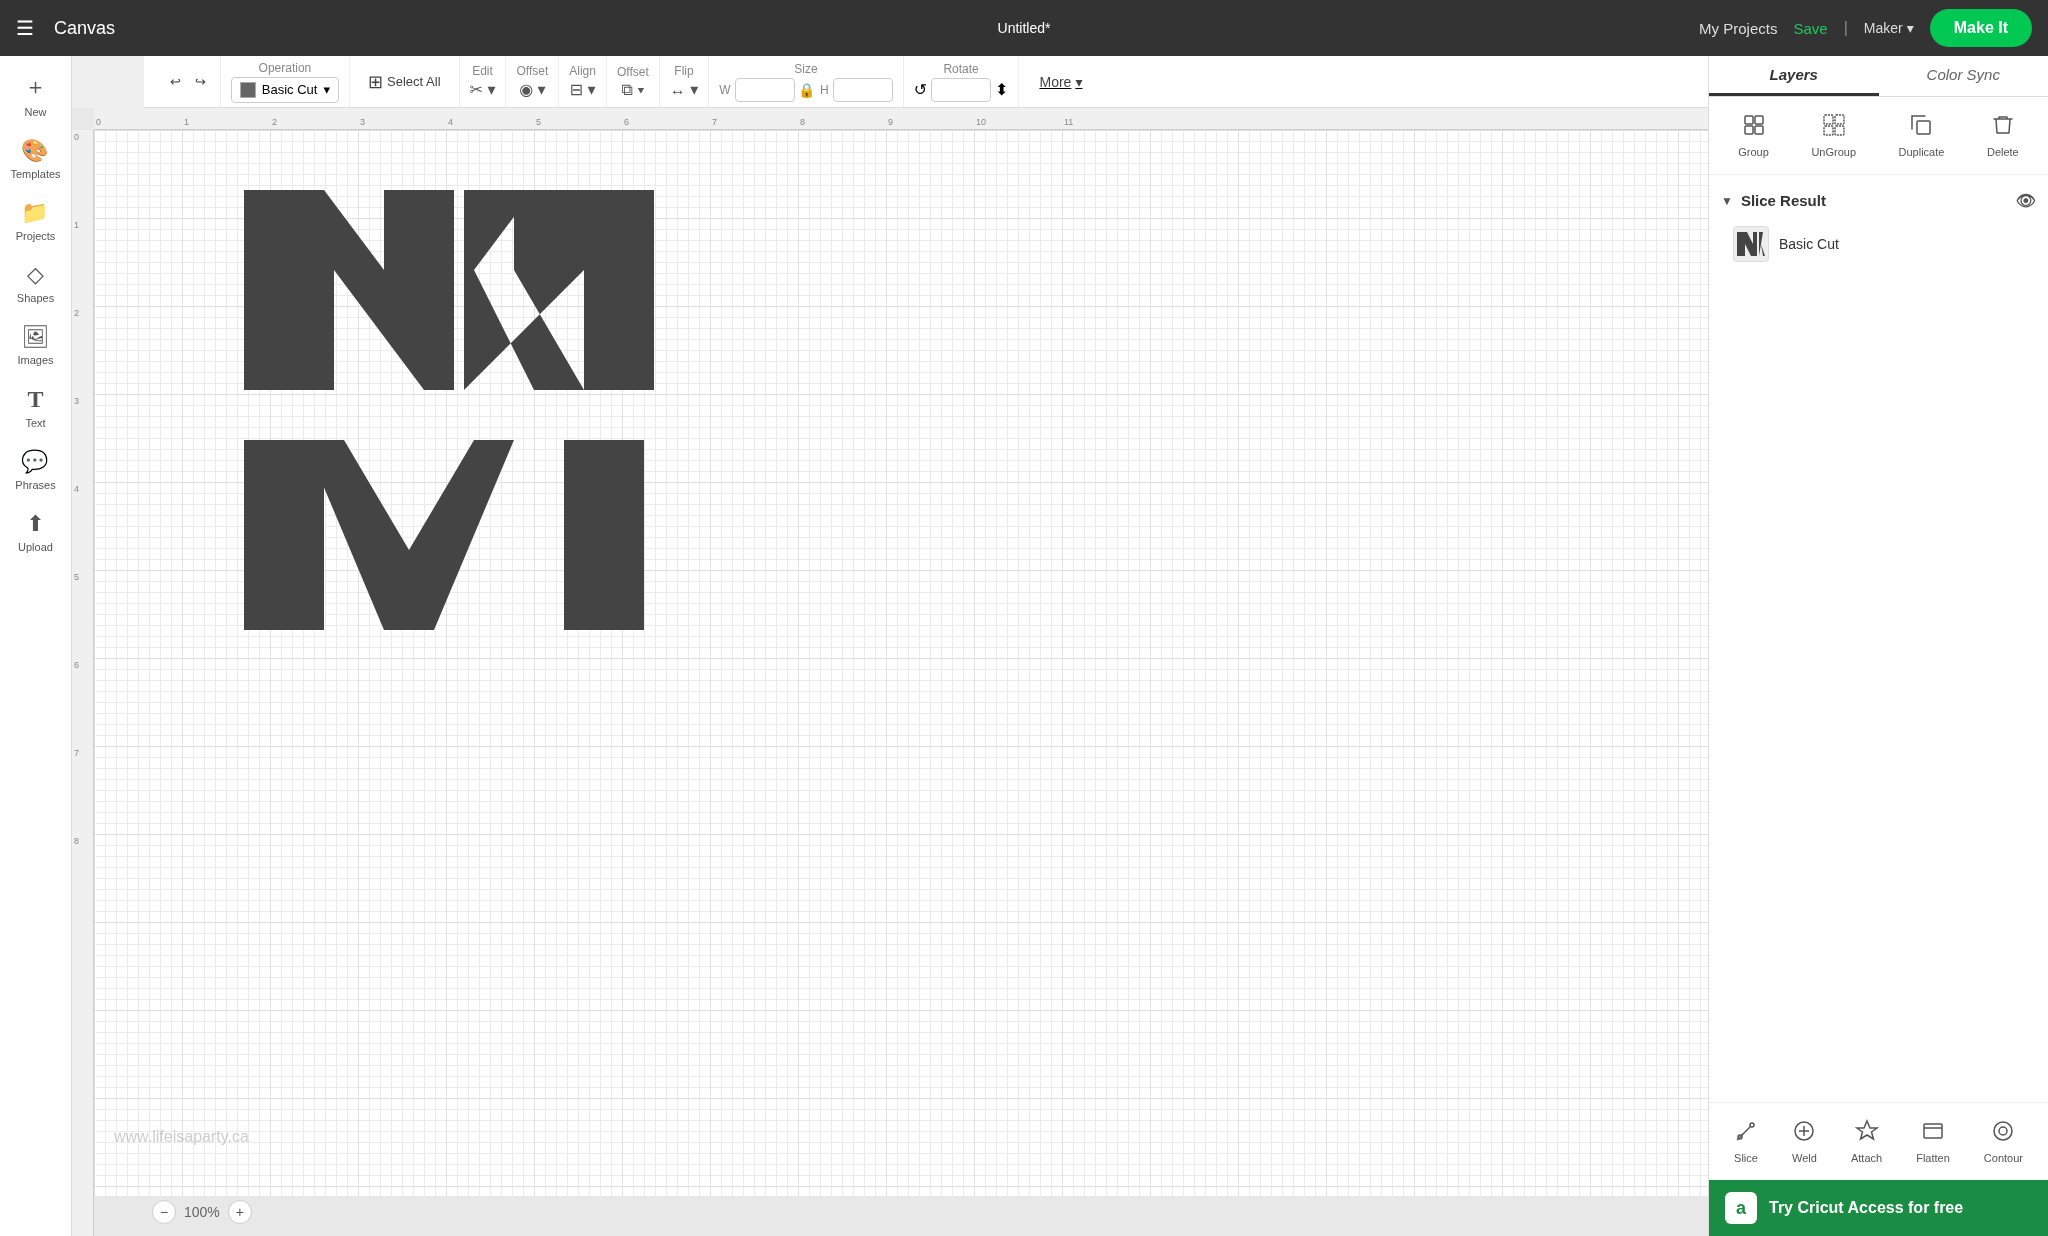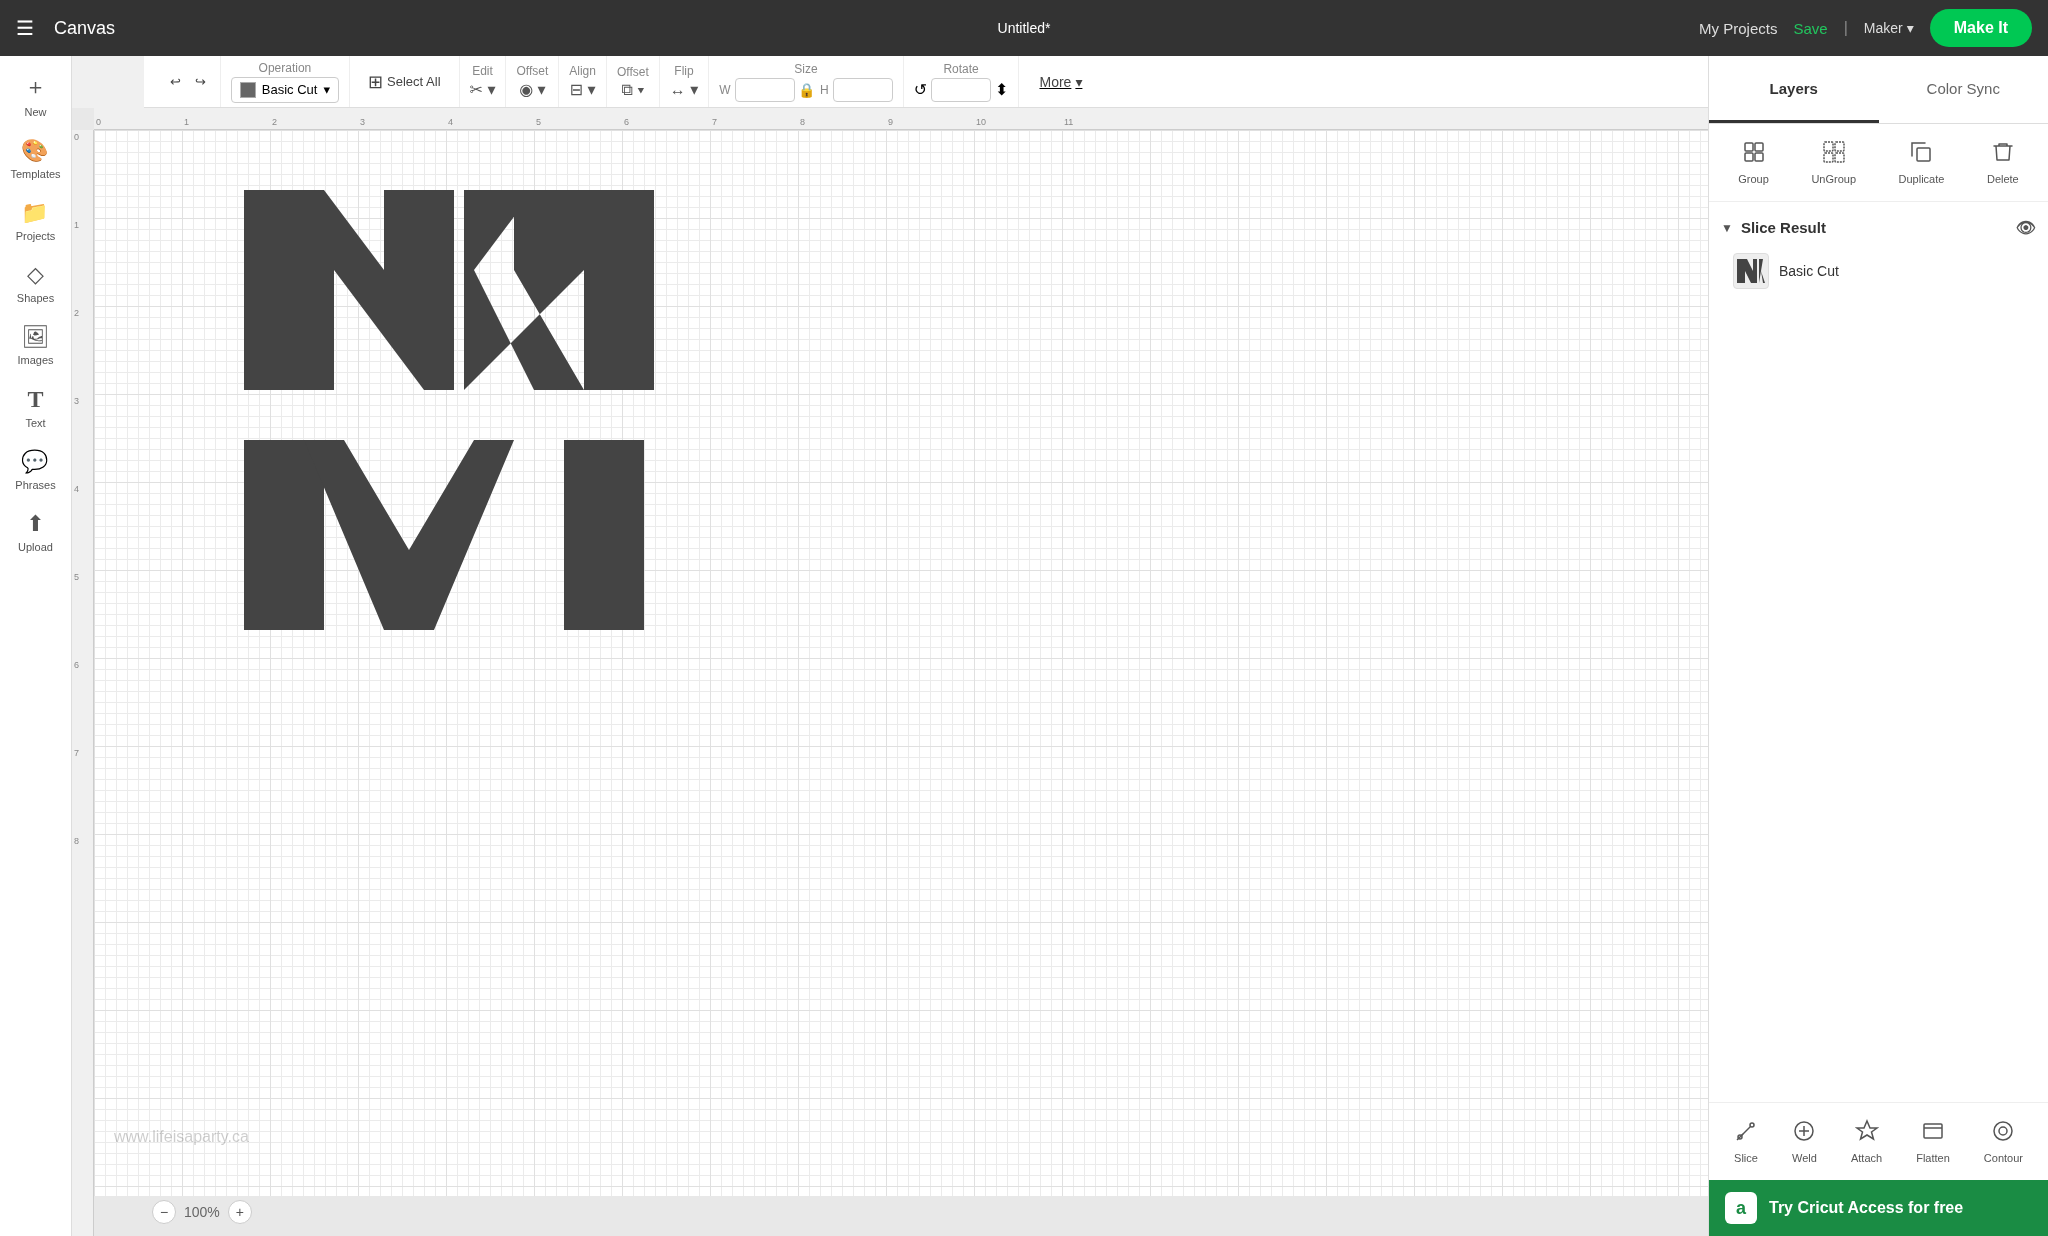--- a/index.html
+++ b/index.html
@@ -230,21 +230,22 @@
       width: 340px;
       background: #fff;
       border-left: 1px solid #ddd;
       display: flex;
       flex-direction: column;
       flex-shrink: 0;
     }
     .right-panel-tabs {
       display: flex;
       border-bottom: 1px solid #ddd;
-      height: 68px;
+      height: 41px;
+      font-style: italic;
     }
     .panel-tab {
       flex: 1;
       display: flex;
       align-items: center;
       justify-content: center;
       font-size: 15px;
       cursor: pointer;
       color: #666;
       border-bottom: 3px solid transparent;

